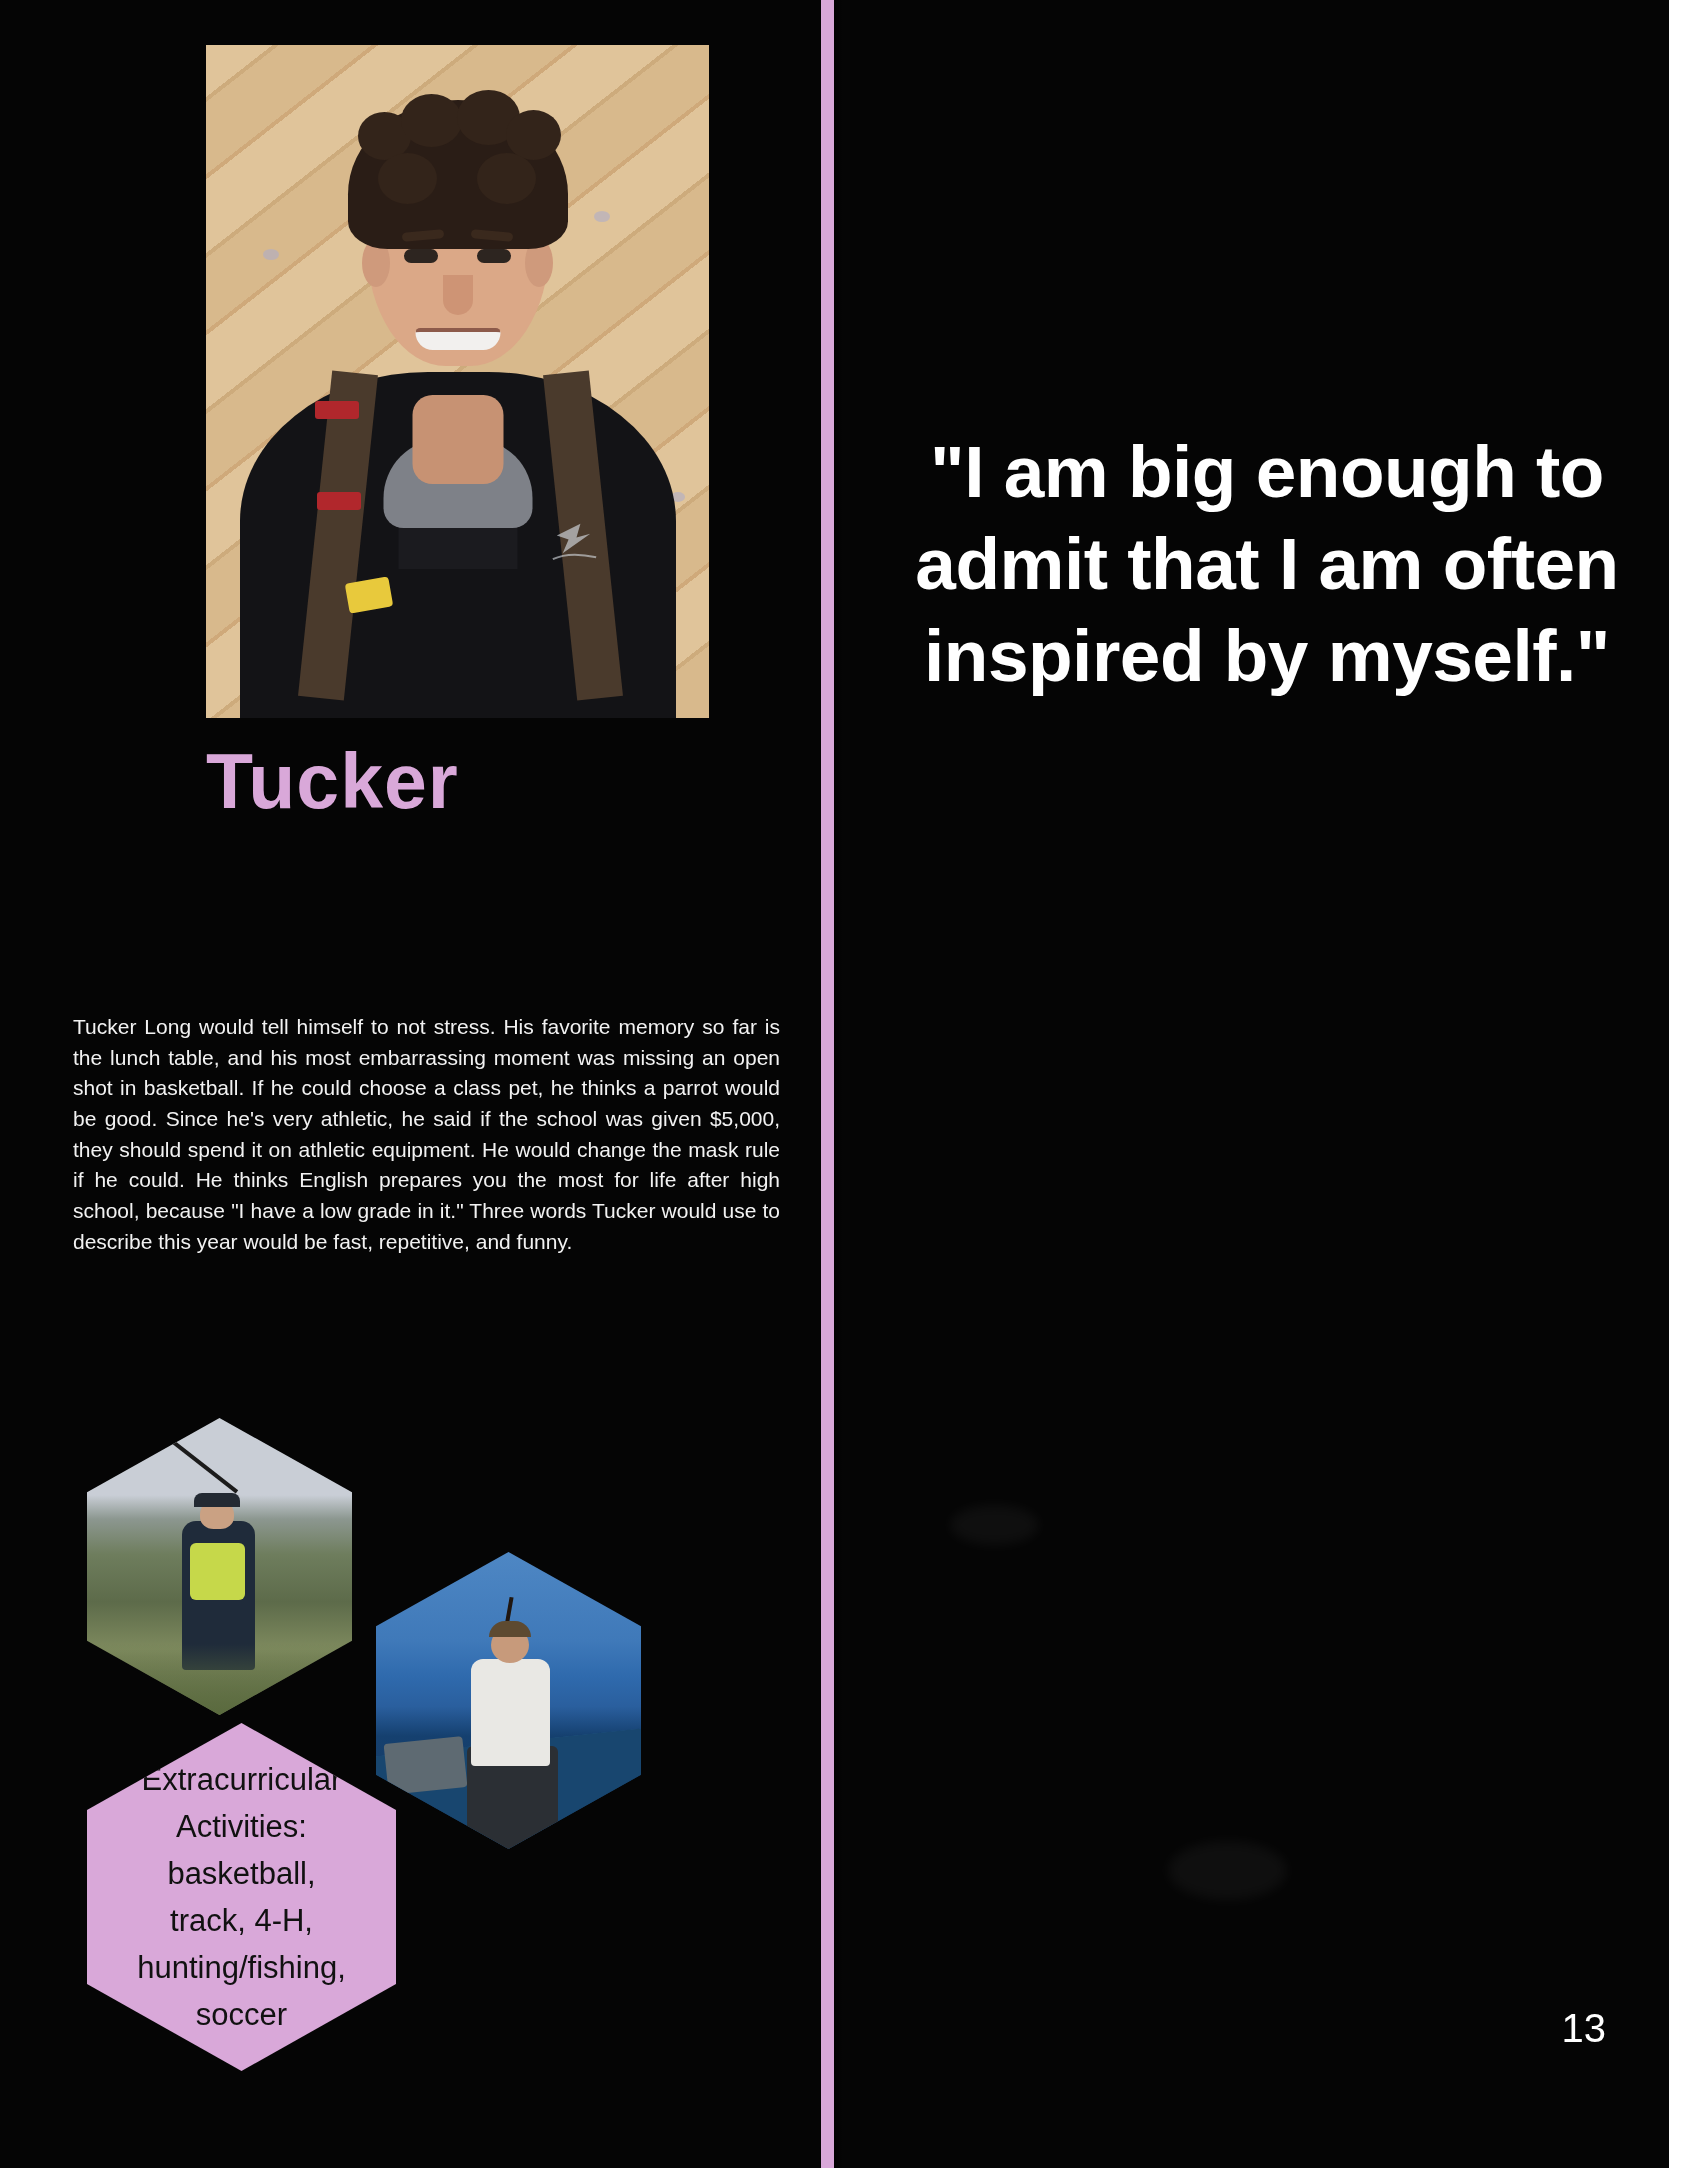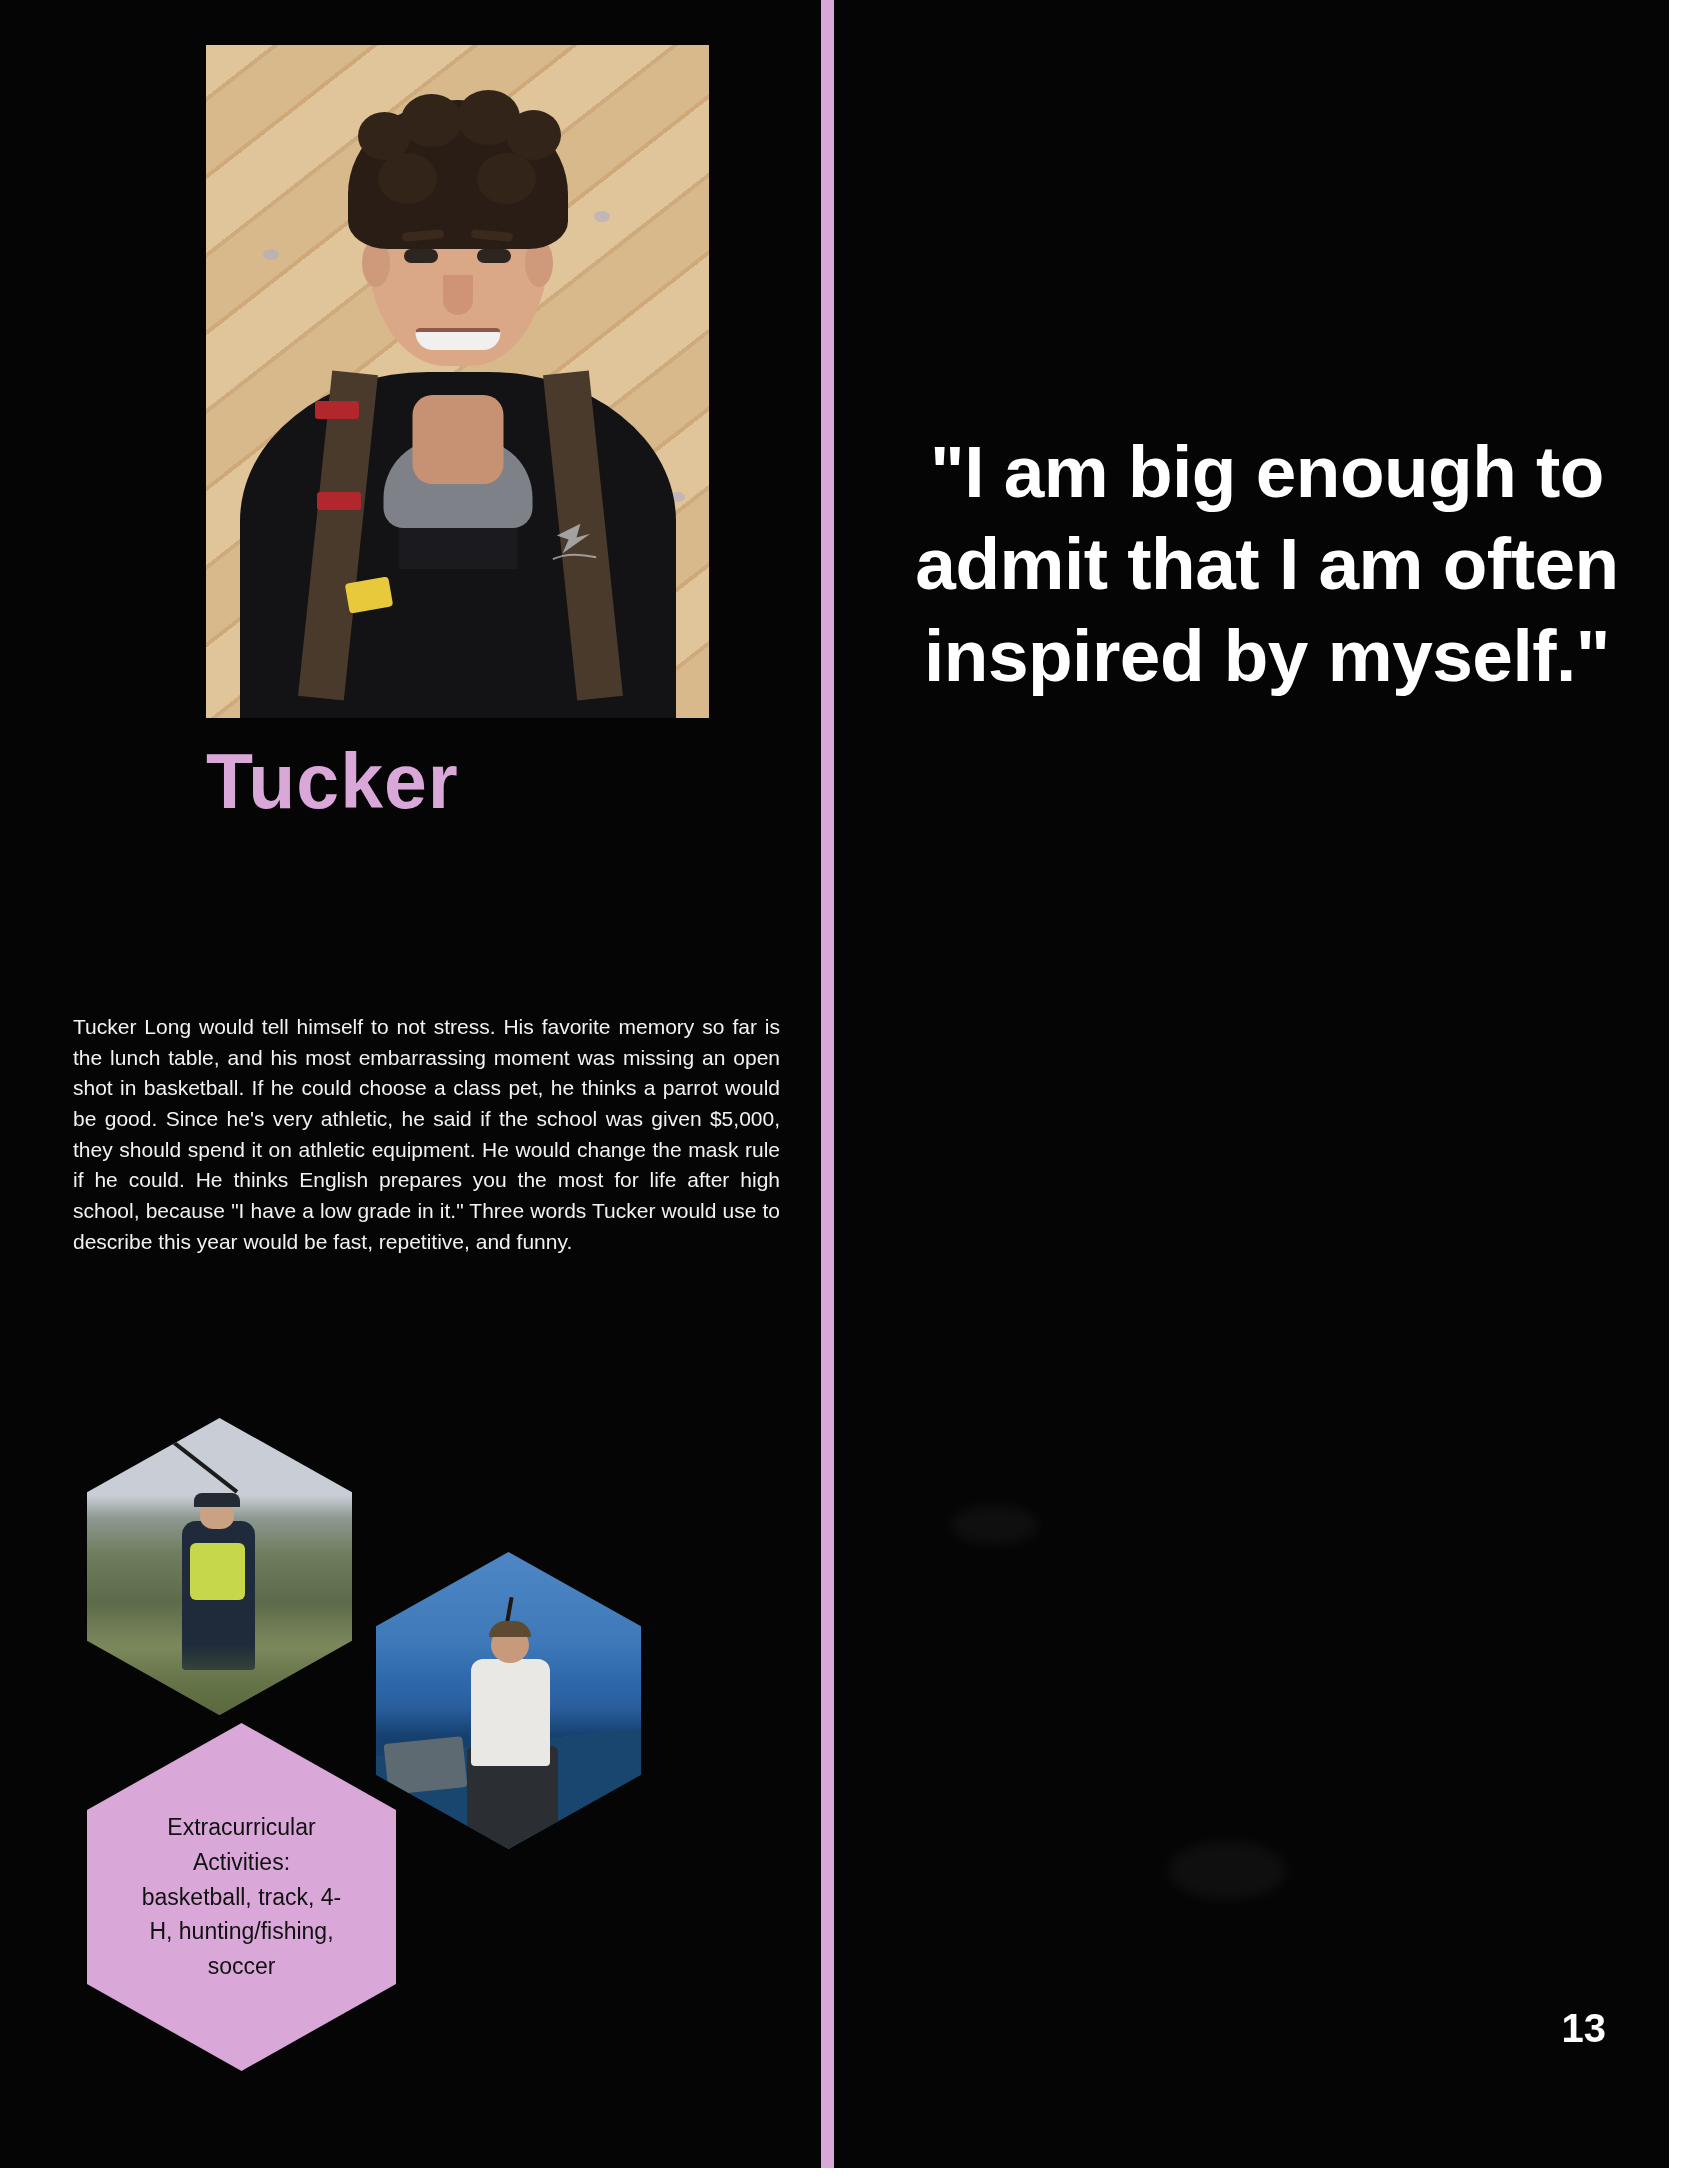--- a/index.html
+++ b/index.html
@@ -346,21 +346,21 @@
     left: 87px; top: 1723px;
     width: 309px; height: 348px;
     background: #d9a8d9;
     -webkit-clip-path: polygon(50% 0%, 100% 25%, 100% 75%, 50% 100%, 0% 75%, 0% 25%);
     clip-path: polygon(50% 0%, 100% 25%, 100% 75%, 50% 100%, 0% 75%, 0% 25%);
     color: #111;
     display: flex;
     align-items: center;
     justify-content: center;
     text-align: center;
-    font-size: 23px;
+    font-size: 31px;
     line-height: 1.52;
     padding: 0 48px;
   }
 
   .photo-note {
     position: absolute;
     left: 414px; top: 1438px;
     width: 198px;
     color: #ffffff;
     font-size: 21px;
@@ -387,21 +387,21 @@
     font-size: 73px;
     font-weight: bold;
     text-align: center;
     letter-spacing: -0.5px;
   }
   .page-number {
     position: absolute;
     right: 77px; bottom: 127px;
     color: #ffffff;
     font-size: 40px;
-    font-weight: bold;
+    font-weight: normal;
   }
   
   .smudge {
     position: absolute;
     background: rgba(255,255,255,0.045);
     border-radius: 50%;
     filter: blur(6px);
   }
 </style>
 </head>

